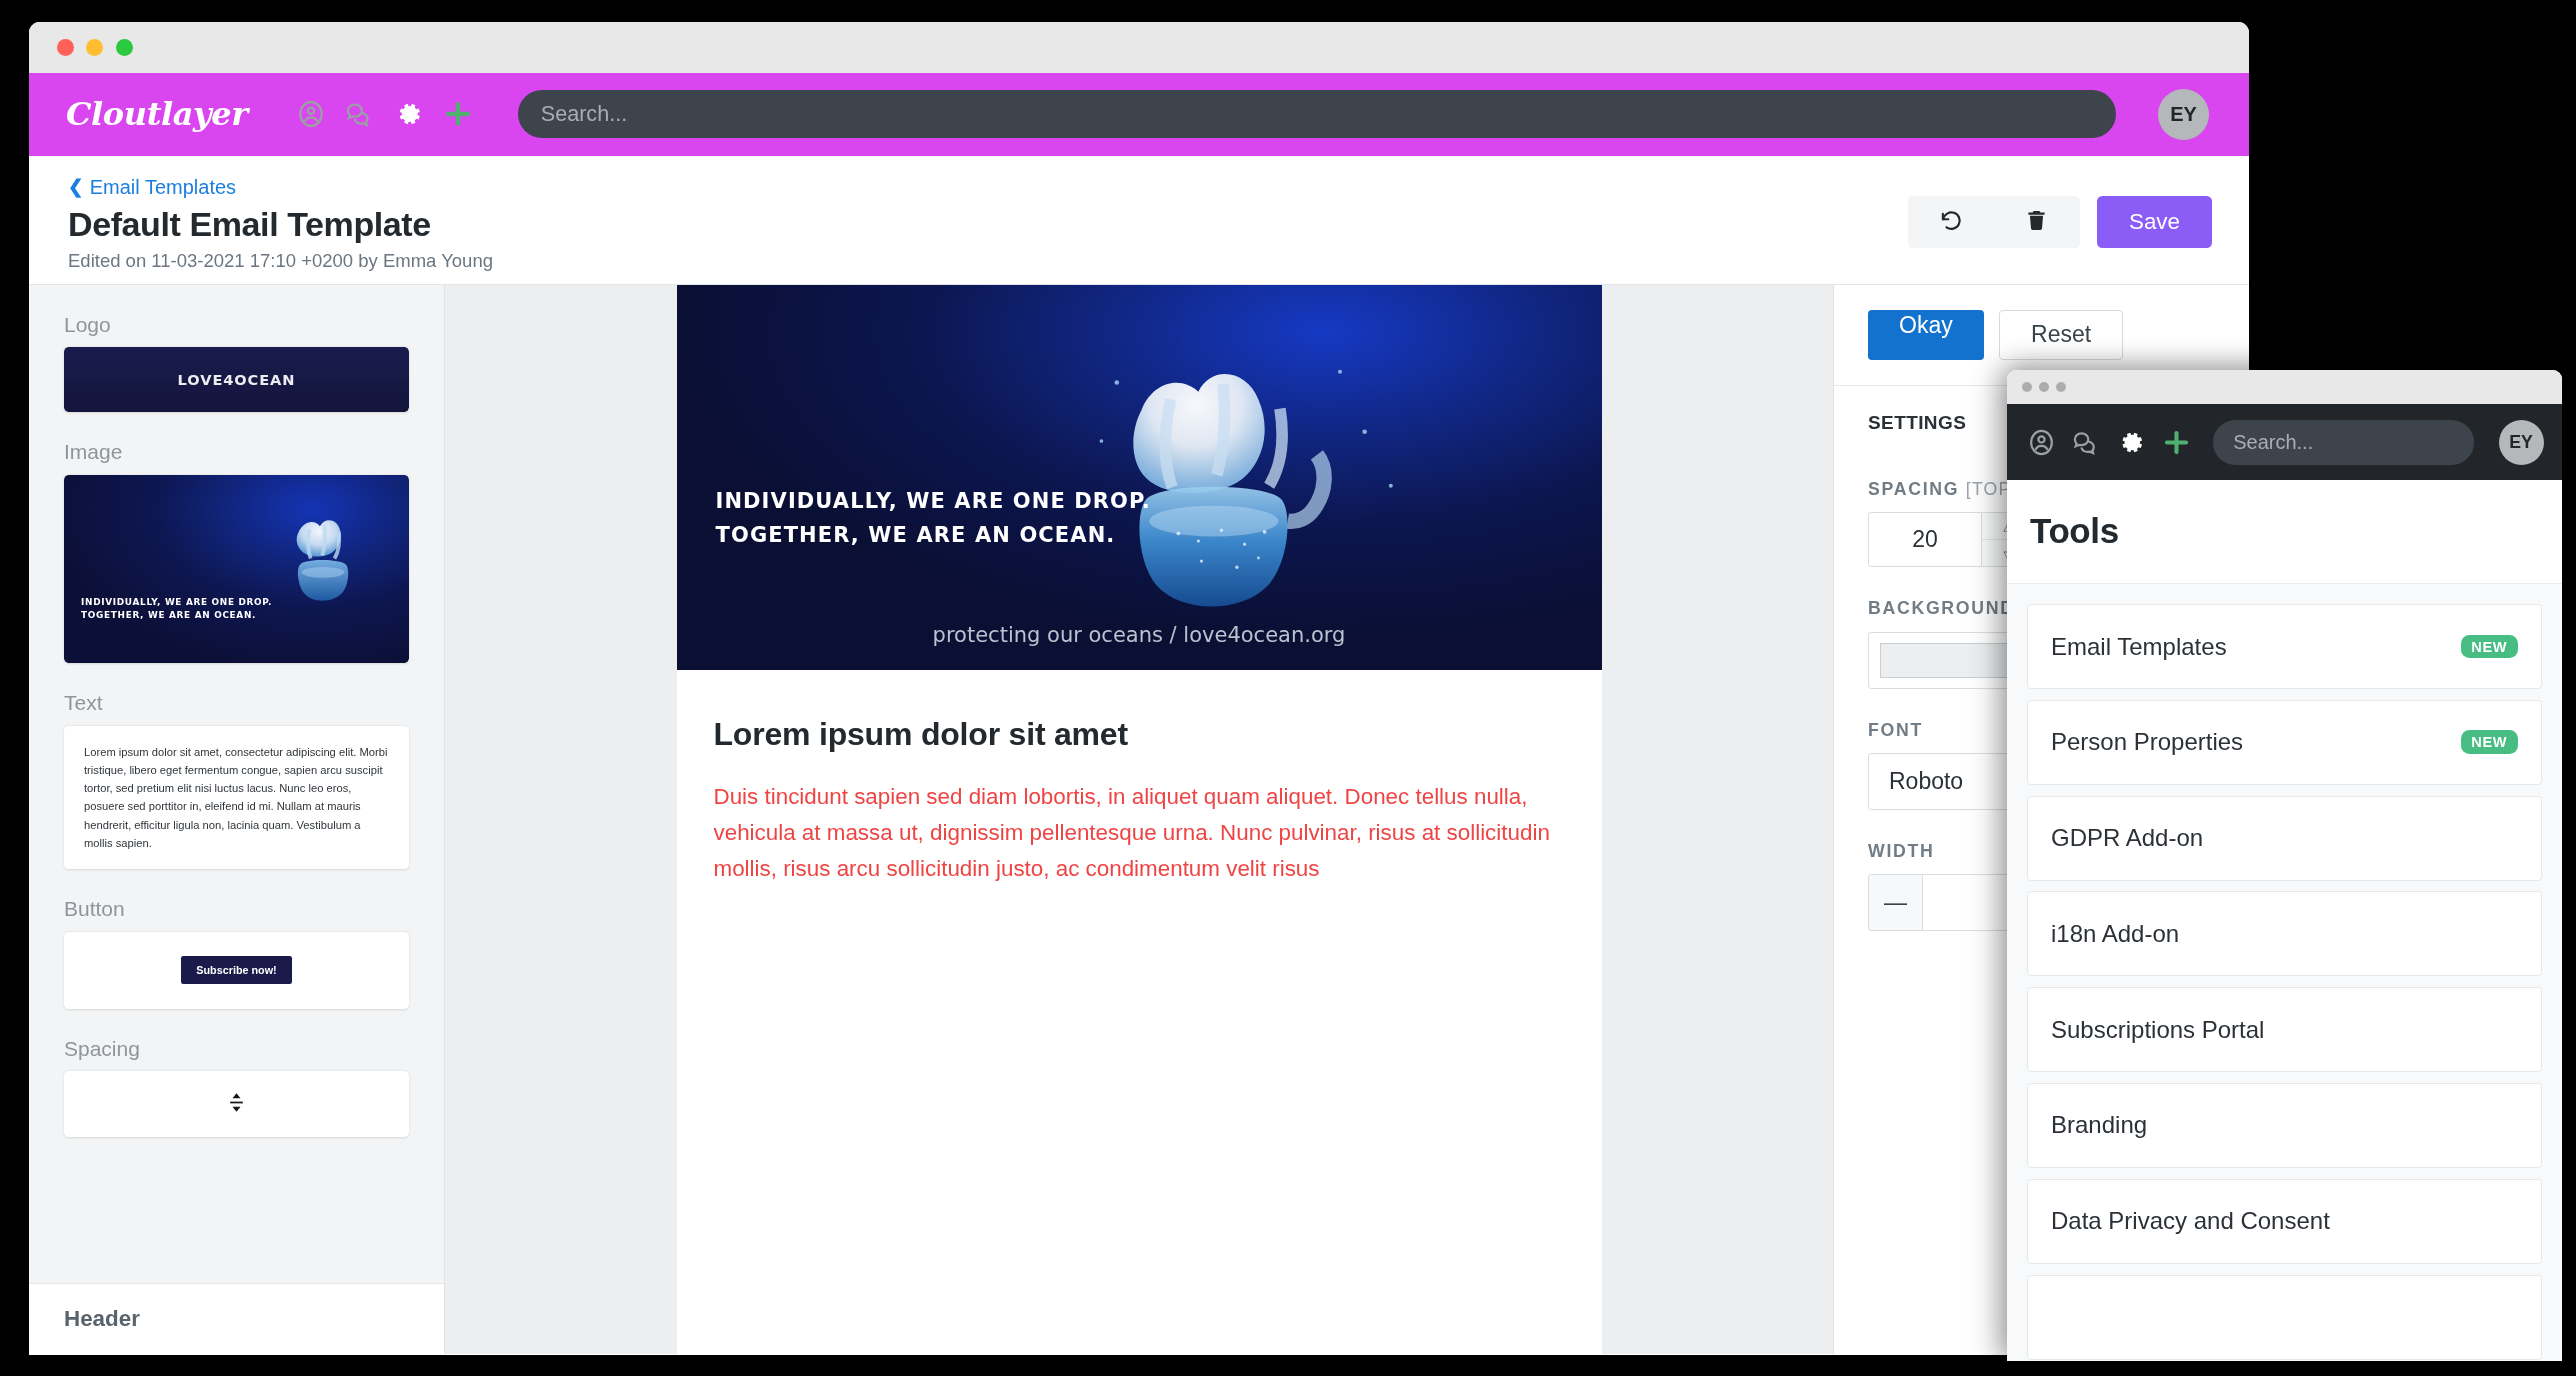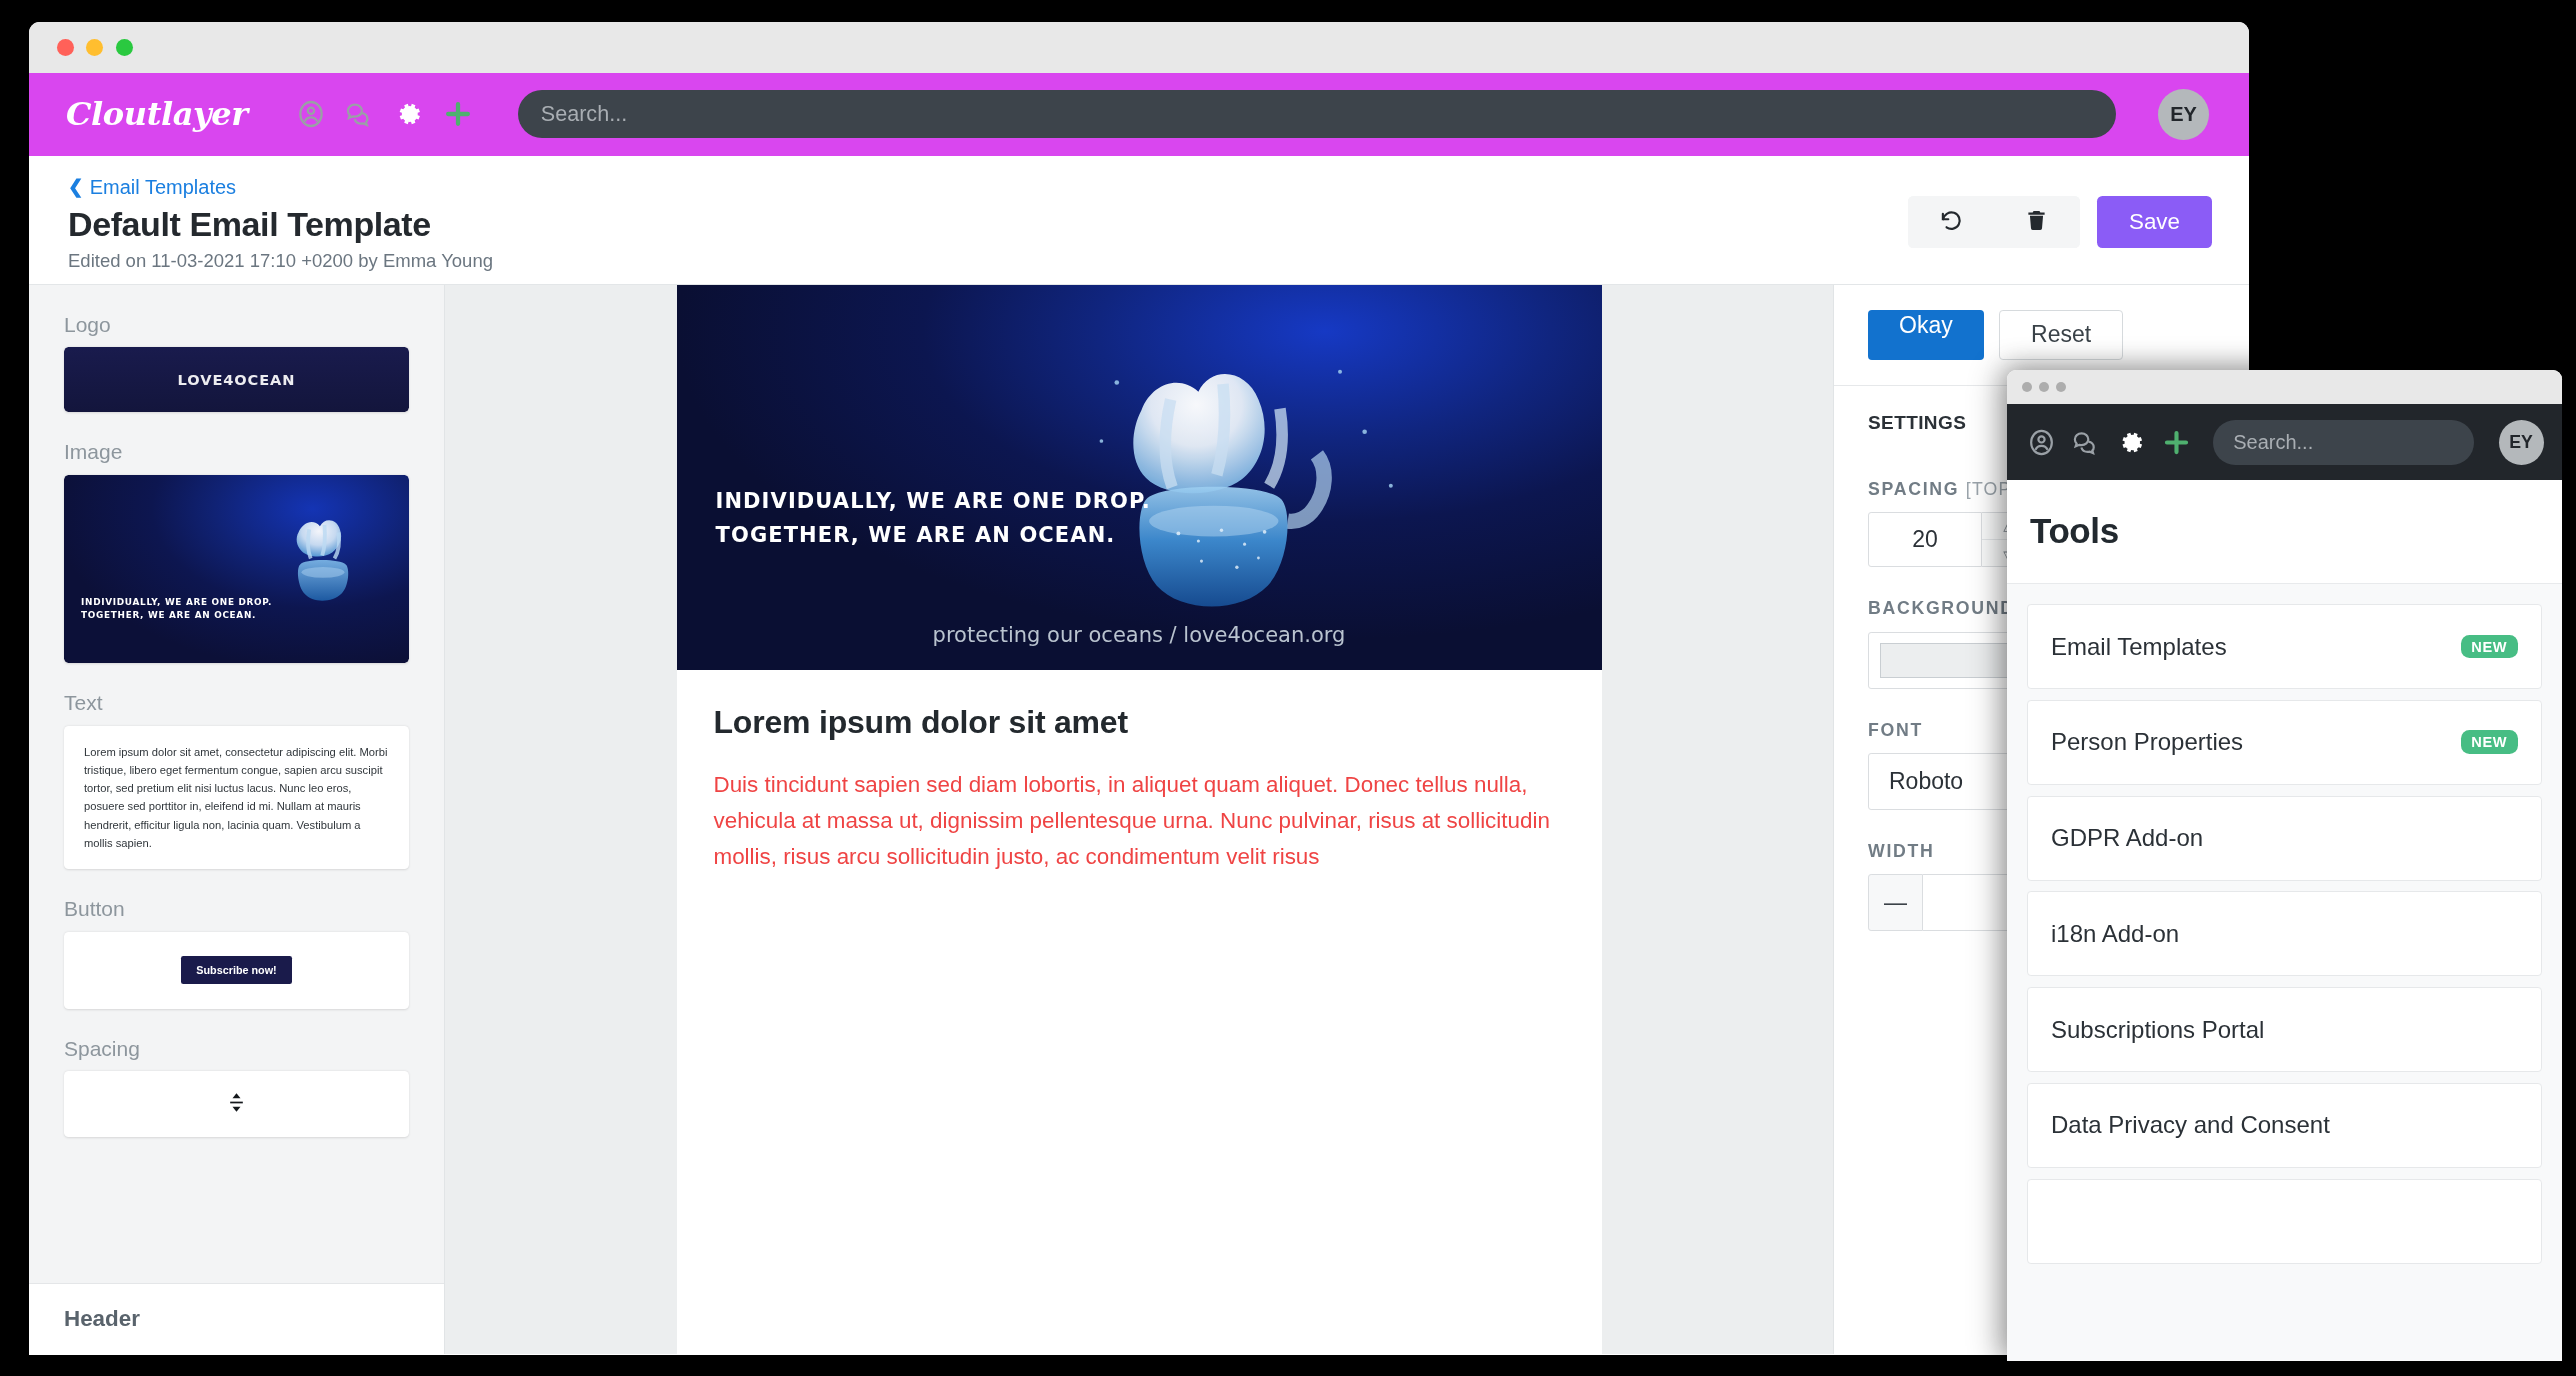--- a/index.html
+++ b/index.html
@@ -215,21 +215,21 @@
     letter-spacing: 1.1px; line-height: 1.6;
     font-family: "DejaVu Sans", sans-serif;
   }
   .hero-footer {
     position: absolute; left: 0; right: 0; bottom: 23px;
     text-align: center;
     color: #b9c3cf; font-size: 21px;
     font-family: "DejaVu Sans", sans-serif;
   }
   .jelly-big { position: absolute; left: 409px; top: 54px; width: 331px; height: 301px; }
-  .email-body { padding: 34px 37px 0 37px; }
+  .email-body { padding: 46px 37px 0 37px; }
   .email-h1 {
     font-size: 32px; font-weight: bold; color: #23292e;
     margin-bottom: 26px; letter-spacing: -0.2px;
   }
   .email-p { font-size: 22.4px; line-height: 1.62; color: #ef4444; }
 
   
   .settings {
     width: 416px;
     background: #fff;
@@ -640,20 +640,23 @@
     <div class="tw-item">
       <span class="tw-item-label">GDPR Add-on</span>
     </div>
     <div class="tw-item">
       <span class="tw-item-label">i18n Add-on</span>
     </div>
     <div class="tw-item">
       <span class="tw-item-label">Subscriptions Portal</span>
     </div>
     <div class="tw-item">
+      <span class="tw-item-label">Branding</span>
+    </div>
+    <div class="tw-item">
       <span class="tw-item-label">Data Privacy and Consent</span>
     </div>
     <div class="tw-item">
       <span class="tw-item-label"></span>
     </div>
   </div>
 </div>
 
 
 </body></html>

